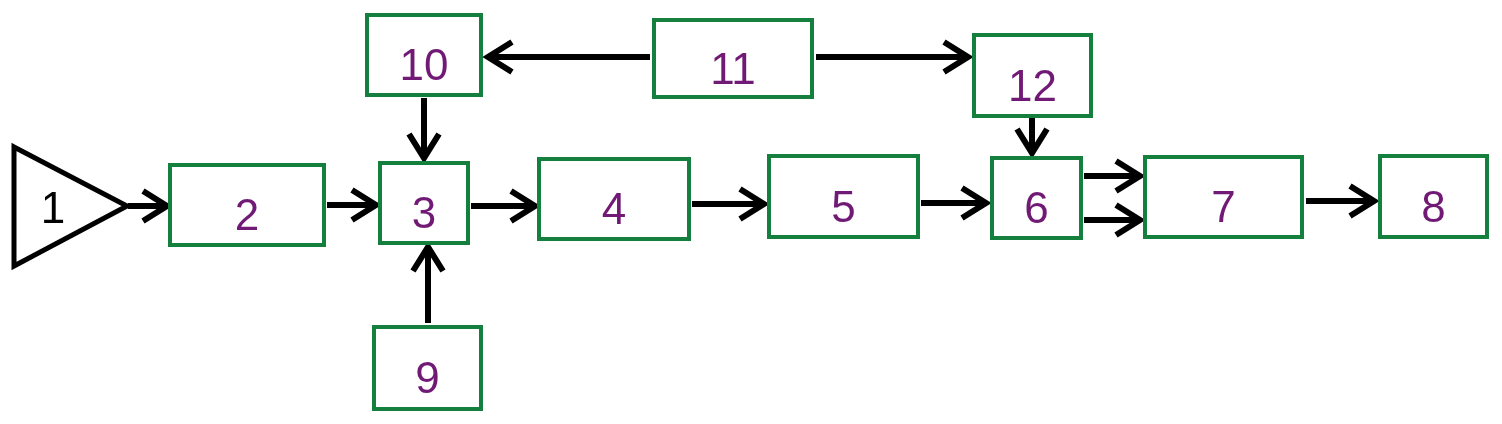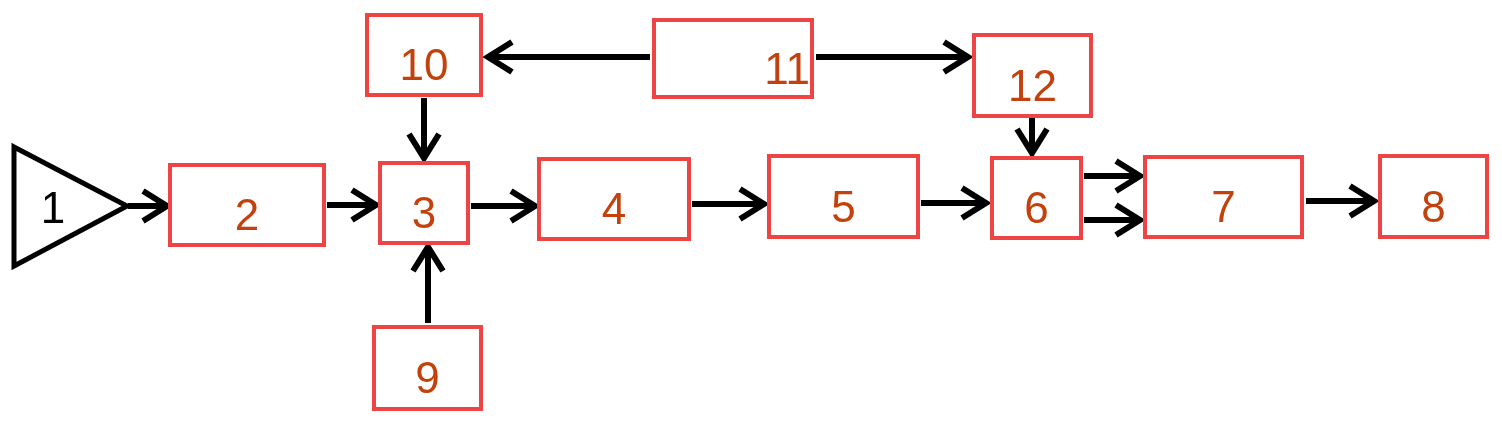--- a/index.html
+++ b/index.html
@@ -18,28 +18,28 @@
   .layer {
     position: absolute;
     left: 0;
     top: 0;
     width: 1502px;
     height: 424px;
   }
   .node-box {
     position: absolute;
     box-sizing: border-box;
-    border: 4px solid #ef4444;
+    border: 4px solid #15803d;
     background: #ffffff;
     display: flex;
     align-items: center;
     justify-content: center;
     padding-top: 20px;
     font-size: 44px;
-    color: #c2410c;
+    color: #701a75;
     line-height: 1;
   }
   .node-label-floating {
     position: absolute;
     display: flex;
     align-items: center;
     justify-content: center;
     font-size: 44px;
     color: #000000;
     line-height: 1;
@@ -47,21 +47,21 @@
   
   .b2  { left: 168px;  top: 163px; width: 158px; height: 84px; }
   .b3  { left: 378px;  top: 161px; width: 92px;  height: 84px; }
   .b4  { left: 537px;  top: 157px; width: 154px; height: 84px; }
   .b5  { left: 767px;  top: 154px; width: 153px; height: 85px; }
   .b6  { left: 990px;  top: 156px; width: 93px;  height: 84px; }
   .b7  { left: 1143px; top: 155px; width: 161px; height: 84px; }
   .b8  { left: 1378px; top: 154px; width: 111px; height: 85px; }
   .b9  { left: 372px;  top: 325px; width: 111px; height: 86px; }
   .b10 { left: 365px;  top: 13px;  width: 118px; height: 84px; }
-  .b11 { left: 652px;  top: 18px;  width: 162px; height: 81px; justify-content: flex-end; }
+  .b11 { left: 652px;  top: 18px;  width: 162px; height: 81px; }
   .b12 { left: 972px;  top: 13px;  width: 121px; height: 85px; margin-top: 20px; }
   .lbl1 { left: 22px; top: 168px; width: 62px; height: 80px; }
   svg .shaft {
     stroke: #000000;
     stroke-width: 6;
     fill: none;
   }
   svg .head {
     stroke: #000000;
     stroke-width: 6;

